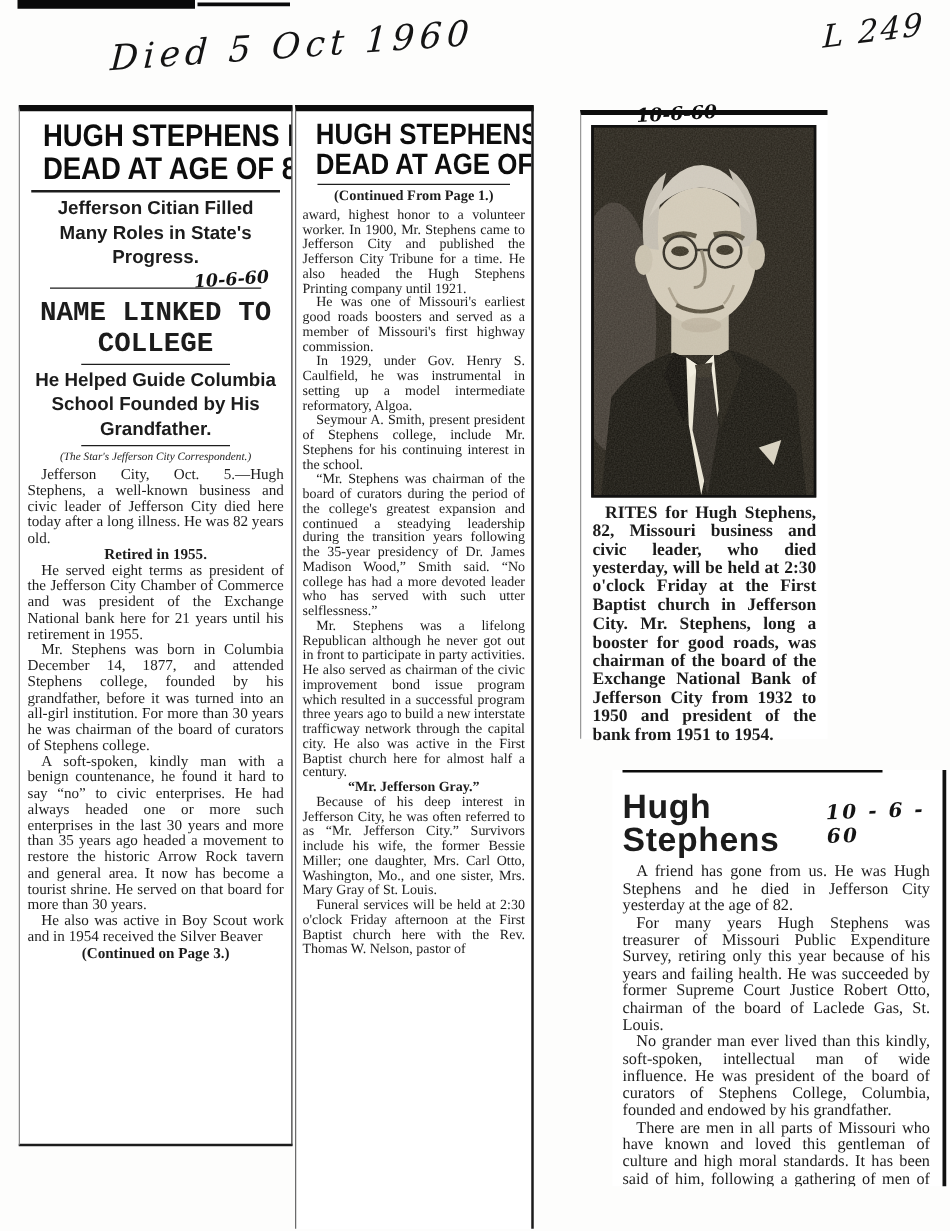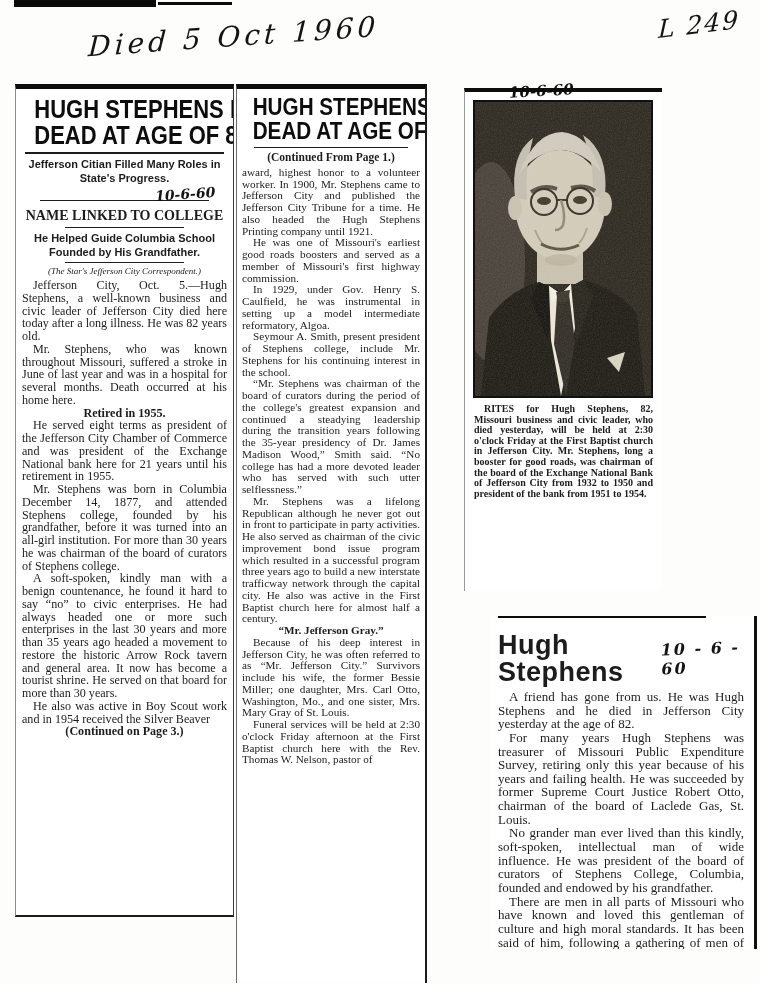--- a/index.html
+++ b/index.html
@@ -35,23 +35,23 @@
                font-weight:700;font-size:25px;line-height:1.04;color:#0d0d0d;}
   .mid-clip .np-headline{font-size:23.5px;}
   .headline-line{display:block;transform:scaleX(0.88);transform-origin:center;white-space:nowrap;}
 
   
   .rule{background:#1d1d1d;}
   .rule-heavy{height:2px;margin:4px auto 3px;width:97%;}
   .rule-mid{height:1px;margin:3px auto;width:86%;}
   .rule-short{height:1px;margin:3px auto;width:58%;}
 
-  .deck{font-family:"Liberation Sans",sans-serif;font-weight:700;font-size:11px;
+  .deck{font-family:"Liberation Sans",sans-serif;font-weight:700;font-size:15px;
         line-height:1.3;text-align:center;margin:3px 4px;}
-  .subhead2{font-family:Liberation Serif, serif;font-weight:700;font-size:14px;
+  .subhead2{font-family:Liberation Mono, monospace;font-weight:700;font-size:22px;
             text-align:center;margin:3px 0 2px;}
   .byline{text-align:center;font-size:13.5px;margin-top:3px;}
   .credit{text-align:center;font-style:italic;font-size:9px;margin-bottom:3px;}
 
   .rule-with-date{position:relative;height:16px;margin:1px 0;}
   .rule-with-date .rule{position:absolute;left:9%;right:9%;top:11px;height:1px;}
   .hw-leftdate{position:absolute;right:12px;top:-3px;font-size:14px;transform:rotate(-4deg);}
 
   .mid-continued{text-align:center;font-weight:700;font-size:11.5px;margin:3px 0 4px;}
 
@@ -62,21 +62,21 @@
   .body-bottom p{font-size:13px;line-height:1.05;text-align:justify;}
   .para{text-indent:11px;}
   .para0{text-indent:0;}
   .col-subhead{text-align:center !important;font-weight:700;text-indent:0;margin:1px 0;}
   .continued-line{text-align:center !important;font-weight:700;text-indent:0;margin-top:3px;}
 
   
   .photo-frame{width:180px;height:298px;border:2px solid #111;box-sizing:border-box;
                background:#221e17;overflow:hidden;}
   .hw-photodate{top:-10px;left:44px;font-size:15px;color:#0c0c0c;transform:rotate(-3deg);}
-  .caption{margin:6px 1px 0;font-weight:700;font-size:10px;line-height:1.06;
+  .caption{margin:6px 1px 0;font-weight:700;font-size:14px;line-height:1.06;
            text-align:justify;text-indent:10px;}
 
   
   .bottom-title-row{display:flex;align-items:baseline;gap:12px;margin-bottom:4px;}
   .bottom-title{font-family:"Liberation Sans",sans-serif;font-weight:700;font-size:27px;
                 letter-spacing:0.5px;margin:0;line-height:1;}
   .hw-inline{position:static;display:inline-block;font-size:16px;letter-spacing:2px;
              transform:rotate(-2deg);}
 </style>
 </head>
@@ -101,21 +101,20 @@
       <div class="rule"></div>
       <span class="hw hw-small hw-leftdate">10-6-60</span>
     </div>
     <h2 class="subhead2">NAME LINKED TO COLLEGE</h2>
     <div class="rule rule-short"></div>
     <div class="deck">He Helped Guide Columbia School Founded by His Grandfather.</div>
     <div class="rule rule-short"></div>
     <div class="credit">(The Star's Jefferson City Correspondent.)</div>
     <div class="body-text body-left">
         <p class="para">Jefferson City, Oct. 5.—Hugh Stephens, a well-known business and civic leader of Jefferson City died here today after a long illness. He was 82 years old.</p>
-        <p class="para">Mr. Stephens, who was known throughout Missouri, suffered a stroke in June of last year and was in a hospital for several months. Death occurred at his home here.</p>
         <p class="col-subhead">Retired in 1955.</p>
         <p class="para">He served eight terms as president of the Jefferson City Chamber of Commerce and was president of the Exchange National bank here for 21 years until his retirement in 1955.</p>
         <p class="para">Mr. Stephens was born in Columbia December 14, 1877, and attended Stephens college, founded by his grandfather, before it was turned into an all-girl institution. For more than 30 years he was chairman of the board of curators of Stephens college.</p>
         <p class="para">A soft-spoken, kindly man with a benign countenance, he found it hard to say “no” to civic enterprises. He had always headed one or more such enterprises in the last 30 years and more than 35 years ago headed a movement to restore the historic Arrow Rock tavern and general area. It now has become a tourist shrine. He served on that board for more than 30 years.</p>
         <p class="para">He also was active in Boy Scout work and in 1954 received the Silver Beaver</p>
         <p class="continued-line">(Continued on Page 3.)</p>
       </div>
   </article>
 
   <article class="clipping mid-clip">

